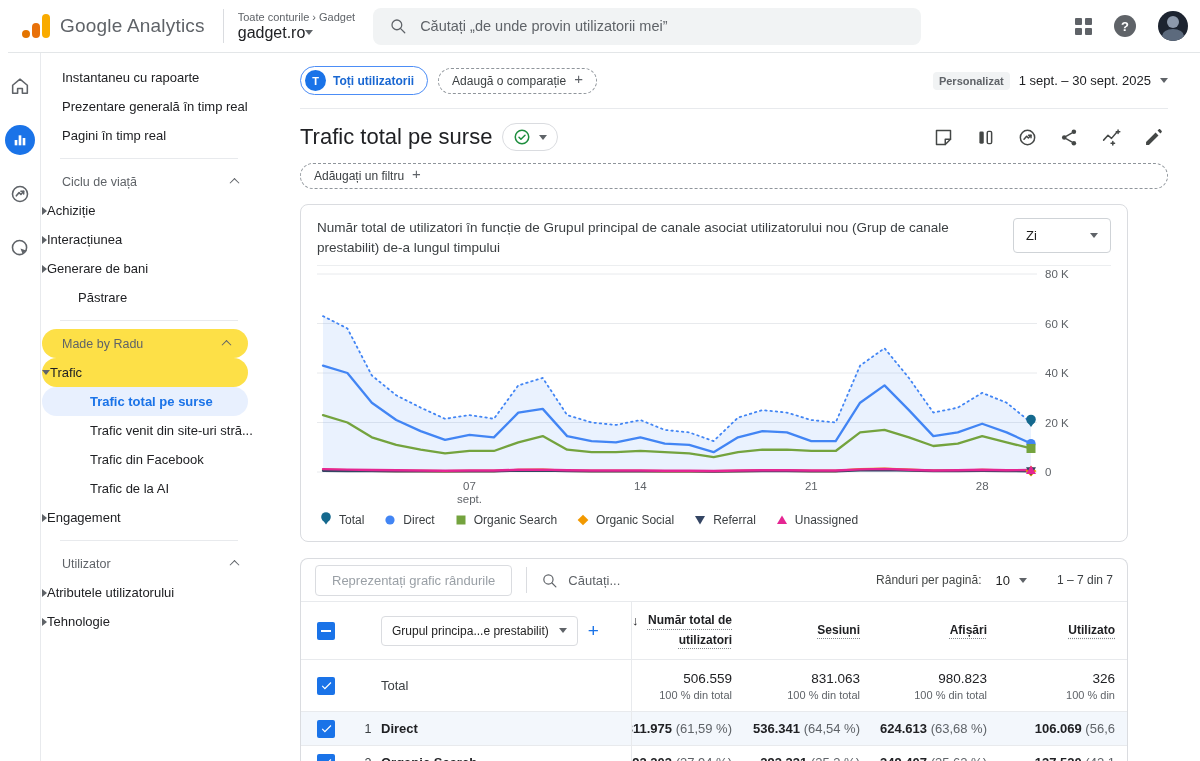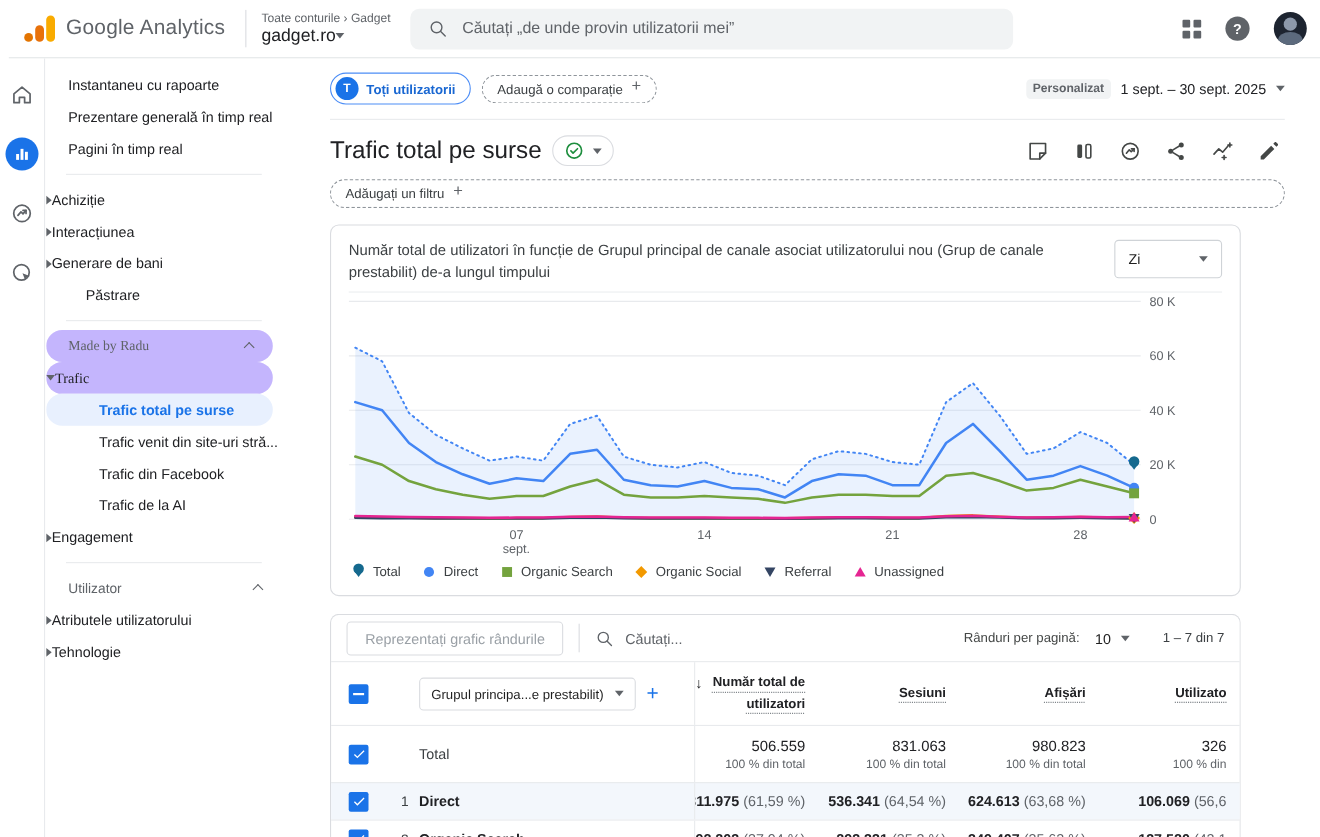--- a/index.html
+++ b/index.html
@@ -46,21 +46,21 @@
     font-size:13px; background:#fff; z-index:3; overflow:hidden; }
   .snav-row { height:29px; display:flex; align-items:center; cursor:pointer; color:#202124; }
   .snav-row.t-link, .snav-row.t-section { padding-left:20px; }
   .snav-row.t-plain { padding-left:36px; }
   .snav-row.t-child { padding-left:48px; }
   .snav-row.t-section { color:#5f6368; font-size:12.5px; cursor:default; }
   .snav-row .chev-up { margin-left:auto; margin-right:18px; width:7px; height:7px;
     border-right:1.7px solid #5f6368; border-bottom:1.7px solid #5f6368; transform:rotate(225deg) translate(-1px,-1px); }
   .tri-r { width:0; height:0; border-top:4px solid transparent; border-bottom:4px solid transparent; border-left:5px solid #5f6368; }
   .tri-d { width:0; height:0; border-left:4px solid transparent; border-right:4px solid transparent; border-top:5px solid #5f6368; }
-  .snav-row.hovered { background:#c4b5fd; border-radius:16px; margin-right:8px;font-family:Liberation Serif, serif; }
+  .snav-row.hovered { background:#fde047; border-radius:16px; margin-right:8px; }
   .snav-row.active-item { background:#e8f0fe; color:#1a73e8; font-weight:700; border-radius:16px; margin-right:8px; }
   .snav-div { height:1px; background:#e8eaed; margin:8px 18px 8px 18px; }
 
   
   .main { position:absolute; left:256px; top:53px; right:0; bottom:0; background:#fff;
     padding:13px 32px 0 44px; overflow:hidden; }
   .chips-row { display:flex; align-items:center; justify-content:space-between;
     padding-bottom:13px; border-bottom:1px solid #e8eaed; }
   .chips-left { display:flex; align-items:center; gap:10px; }
   .audience-chip { display:flex; align-items:center; gap:7px; border:1px solid #4c8df6; border-radius:16px;
@@ -219,20 +219,24 @@
     <div class="snav-row t-link">
       <span>Instantaneu cu rapoarte</span>
     </div>
     <div class="snav-row t-link">
       <span>Prezentare generală în timp real</span>
     </div>
     <div class="snav-row t-link">
       <span>Pagini în timp real</span>
     </div>
     <div class="snav-div"></div>
+    <div class="snav-row t-section">
+      <span>Ciclu de viață</span>
+      <span class="chev-up"></span>
+    </div>
     <div class="snav-row t-expandable">
       <span class="tri-r"></span>
       <span>Achiziție</span>
     </div>
     <div class="snav-row t-expandable">
       <span class="tri-r"></span>
       <span>Interacțiunea</span>
     </div>
     <div class="snav-row t-expandable">
       <span class="tri-r"></span>

